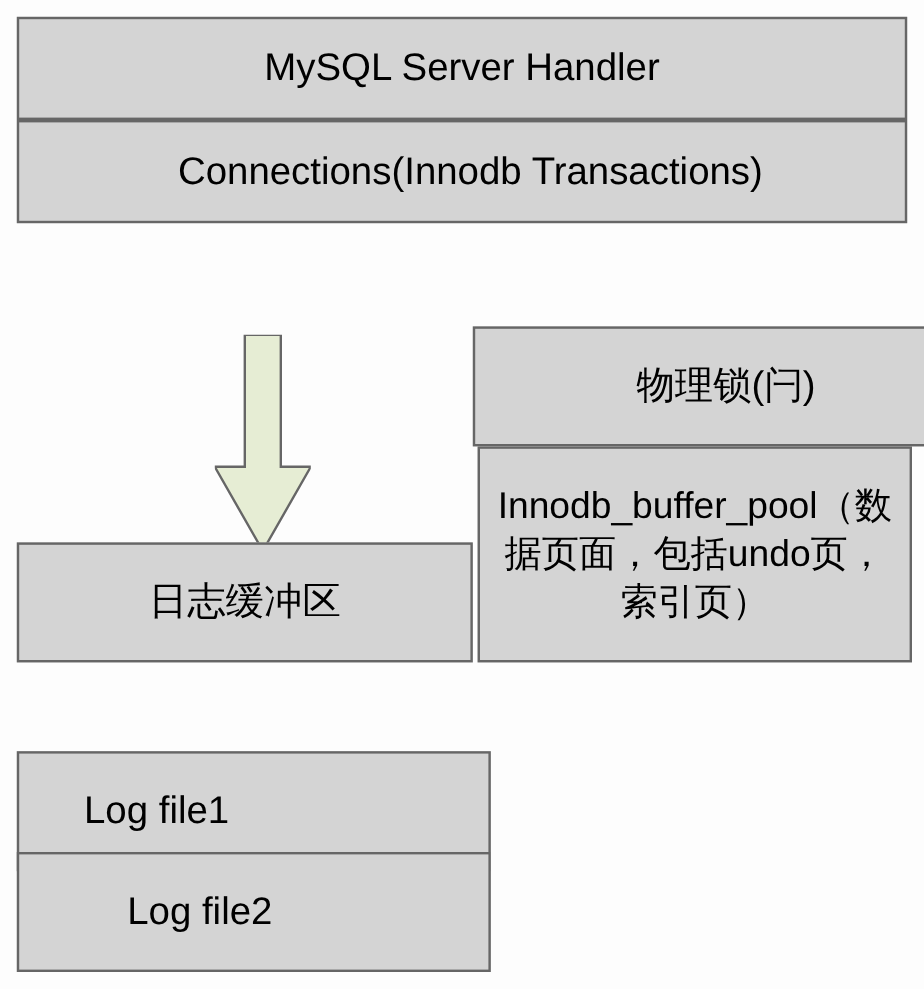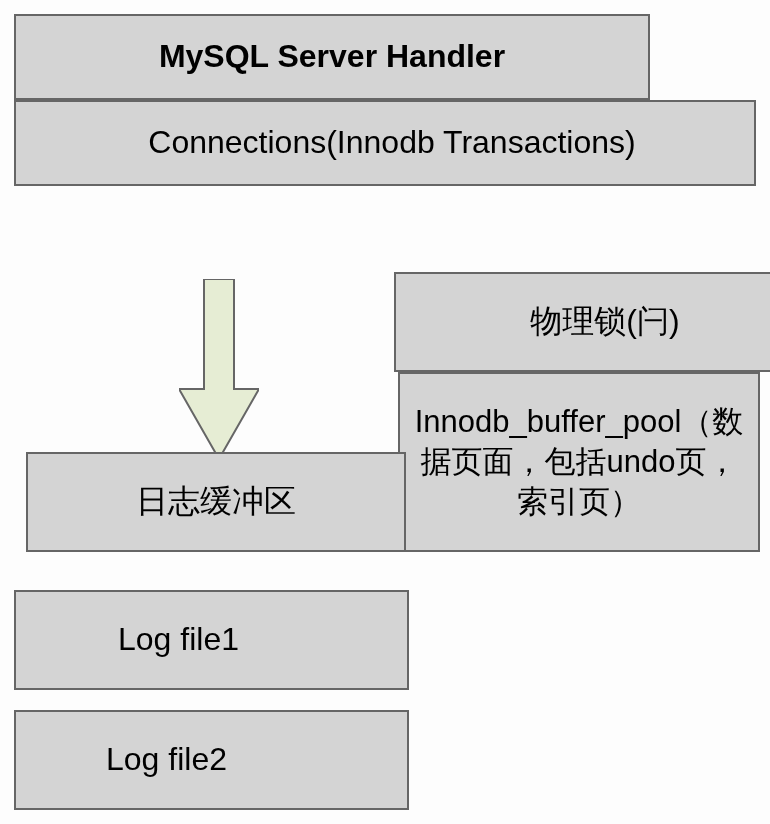--- a/index.html
+++ b/index.html
@@ -46,21 +46,21 @@
     width: 80px;
     height: 180px;
   }
   .arrow svg { width: 100%; height: 100%; }
 </style>
 </head>
 <body>
 
 <div class="container">
 
-  <div class="box grey" style="left:0; top:0; width:636px; height:86px;font-weight:bold;">
+  <div class="box grey" style="left:0; top:0; width:742px; height:86px;">
     <span>MySQL Server Handler</span>
   </div>
 
   <div class="box grey" style="left:0; top:86px; width:742px; height:86px;padding-left:22px;">
     <span>Connections(Innodb Transactions)</span>
   </div>
 
 
   <div class="arrow">
     <svg viewBox="0 0 80 180">
@@ -69,26 +69,26 @@
   </div>
 
   <div class="box grey" style="left:380px; top:258px; width:422px; height:100px;text-align:center;">
     <span>物理锁(闩)</span>
   </div>
 
   <div class="box grey" style="left:384px; top:358px; width:362px; height:180px; font-size:31px;text-align:center;">
     <span>Innodb_buffer_pool（数据页面，包括undo页，索引页）</span>
   </div>
 
-  <div class="box grey" style="left:12px; top:438px; width:380px; height:100px;">
+  <div class="box grey" style="left:0; top:438px; width:380px; height:100px;">
     <span>日志缓冲区</span>
   </div>
 
 
-  <div class="box grey" style="left:0; top:576px; width:395px; height:100px; justify-content:flex-start; padding-left:102px;">
+  <div class="box grey" style="left:0; top:612px; width:395px; height:100px; justify-content:flex-start; padding-left:54px;">
     <span>Log file1</span>
   </div>
 
   <div class="box grey" style="left:0; top:696px; width:395px; height:100px; justify-content:flex-start; padding-left:90px;">
     <span>Log file2</span>
   </div>
 
 
 </div>
 

